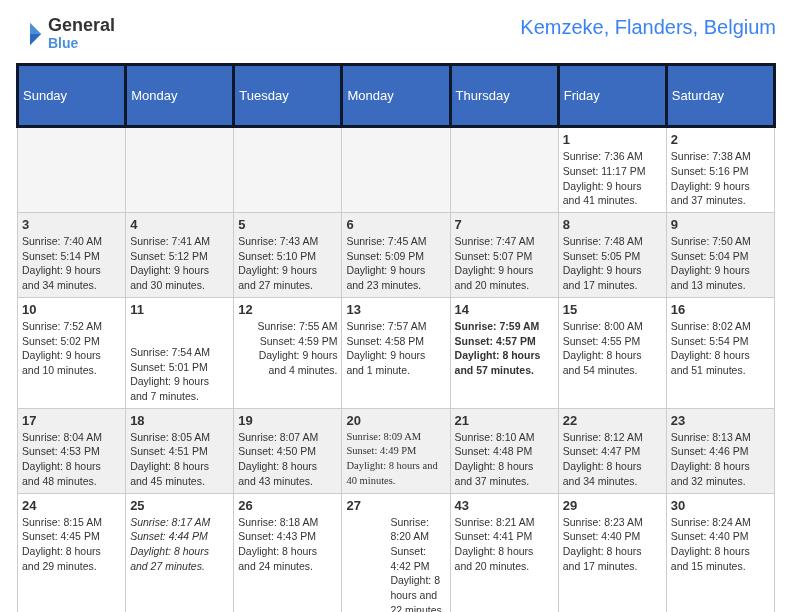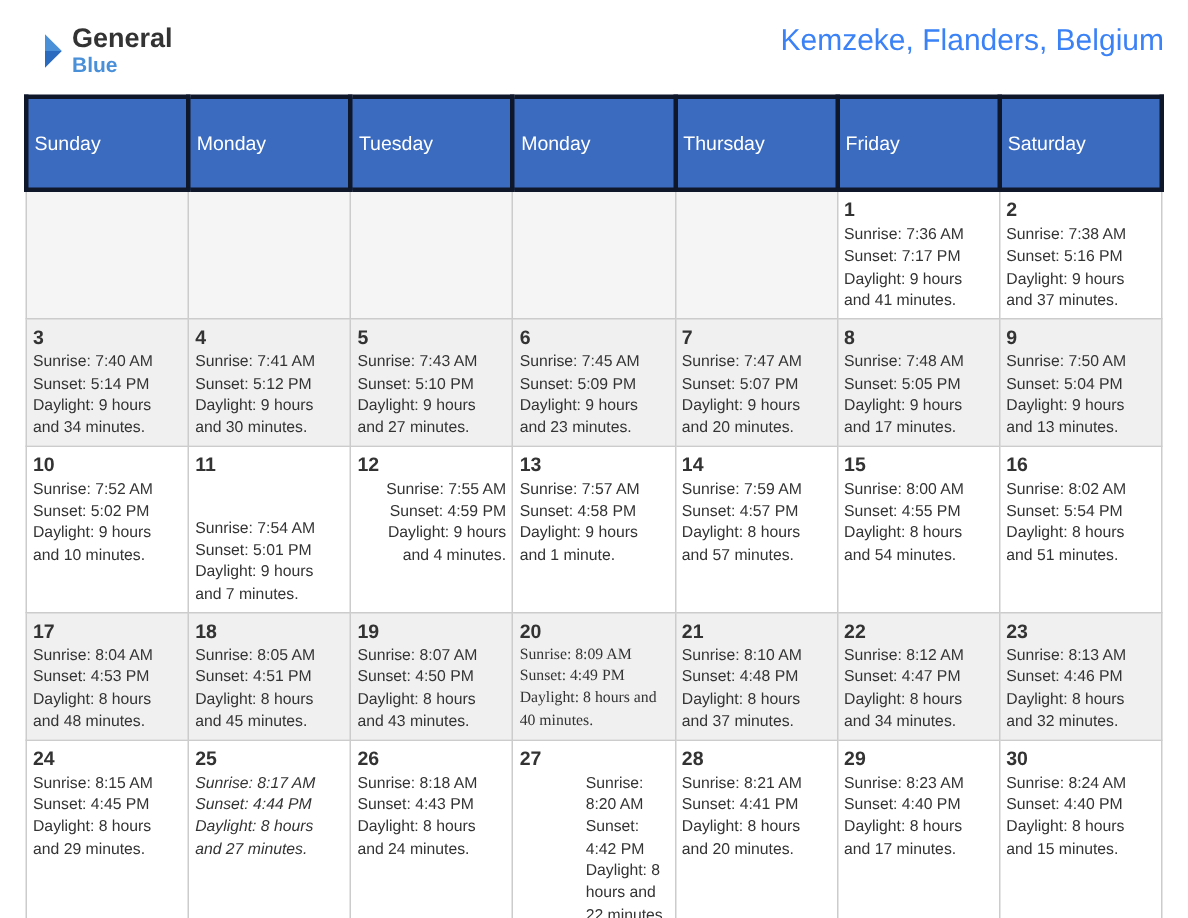--- a/index.html
+++ b/index.html
@@ -130,21 +130,21 @@
   <tbody id="calendar-body">
   <tr class="week-row">
         <td class="empty"></td>
         <td class="empty"></td>
         <td class="empty"></td>
         <td class="empty"></td>
         <td class="empty"></td>
         <td>
           <span class="day-number">1</span>
           <div class="day-info" style="white-space: pre-line;">Sunrise: 7:36 AM
-Sunset: 7:17 PM
+Sunset: 11:17 PM
 Daylight: 9 hours and 41 minutes.</div>
         </td>
         <td>
           <span class="day-number">2</span>
           <div class="day-info" style="white-space: pre-line;">Sunrise: 7:38 AM
 Sunset: 5:16 PM
 Daylight: 9 hours and 37 minutes.</div>
         </td>
       </tr>
       <tr class="week-row">
@@ -211,21 +211,21 @@
 Daylight: 9 hours and 4 minutes.</div>
         </td>
         <td>
           <span class="day-number">13</span>
           <div class="day-info" style="white-space: pre-line;">Sunrise: 7:57 AM
 Sunset: 4:58 PM
 Daylight: 9 hours and 1 minute.</div>
         </td>
         <td>
           <span class="day-number">14</span>
-          <div class="day-info" style="white-space: pre-line;">Sunrise: 7:59 AM
+          <div class="day-info" style="white-space: pre-line; font-weight: bold;">Sunrise: 7:59 AM
 Sunset: 4:57 PM
 Daylight: 8 hours and 57 minutes.</div>
         </td>
         <td>
           <span class="day-number">15</span>
           <div class="day-info" style="white-space: pre-line;">Sunrise: 8:00 AM
 Sunset: 4:55 PM
 Daylight: 8 hours and 54 minutes.</div>
         </td>
         <td>
@@ -298,21 +298,21 @@
 Sunset: 4:43 PM
 Daylight: 8 hours and 24 minutes.</div>
         </td>
         <td>
           <span class="day-number">27</span>
           <div class="day-info" style="white-space: pre-line; margin-left: 44px;">Sunrise: 8:20 AM
 Sunset: 4:42 PM
 Daylight: 8 hours and 22 minutes.</div>
         </td>
         <td>
-          <span class="day-number">28</span>
+          <span class="day-number">43</span>
           <div class="day-info" style="white-space: pre-line;">Sunrise: 8:21 AM
 Sunset: 4:41 PM
 Daylight: 8 hours and 20 minutes.</div>
         </td>
         <td>
           <span class="day-number">29</span>
           <div class="day-info" style="white-space: pre-line;">Sunrise: 8:23 AM
 Sunset: 4:40 PM
 Daylight: 8 hours and 17 minutes.</div>
         </td>

